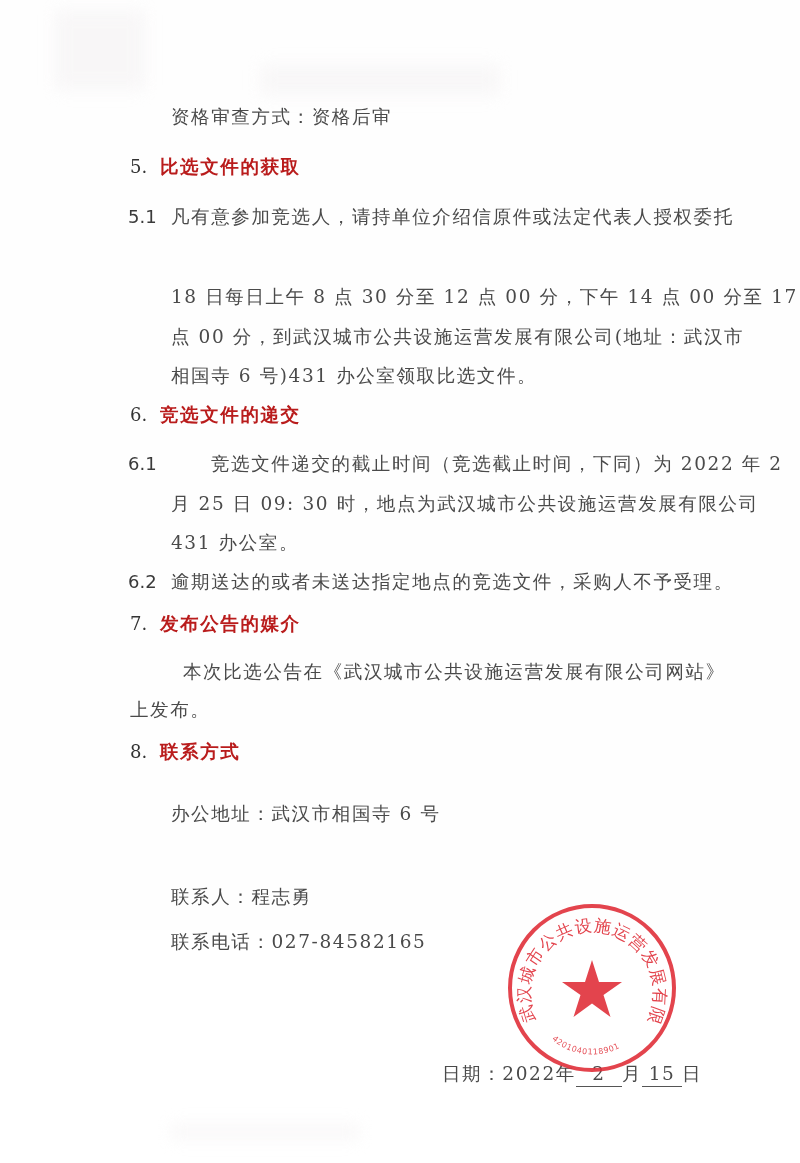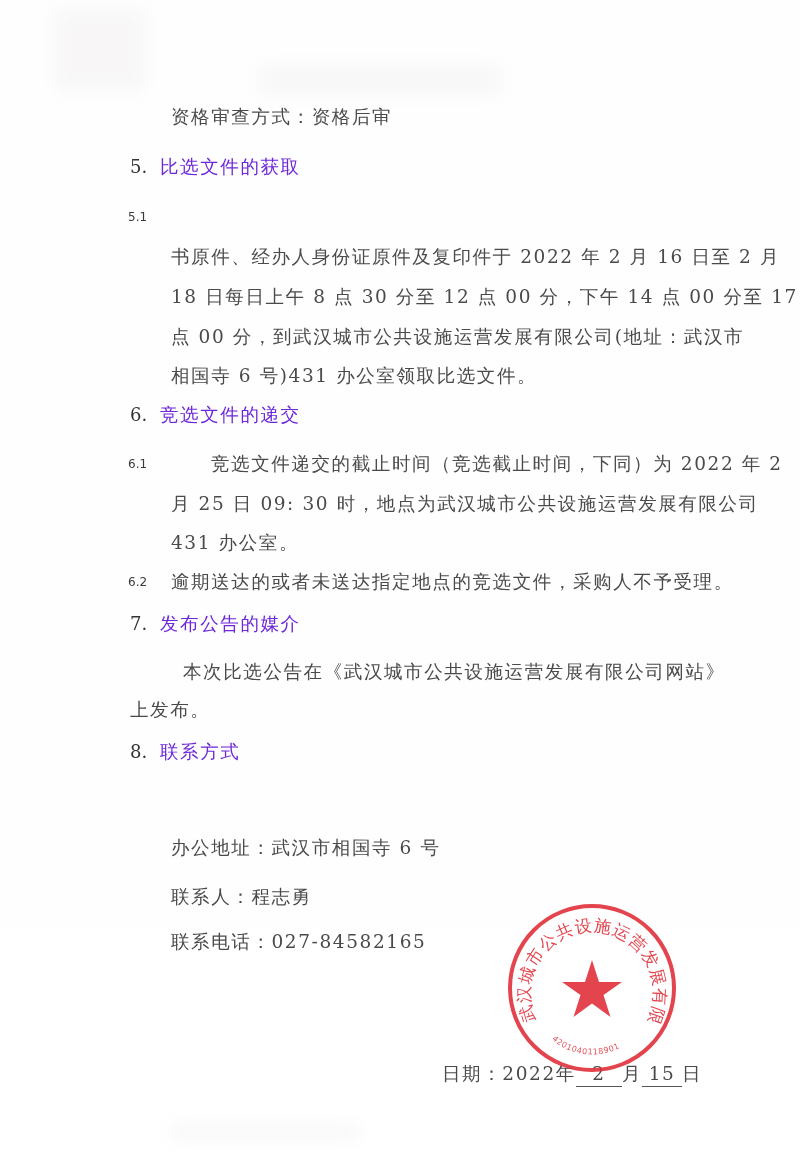--- a/index.html
+++ b/index.html
@@ -27,25 +27,25 @@
     filter: blur(8px);
     opacity: 0.7;
   }
   .line {
     position: absolute;
     font-size: 18.5px;
     letter-spacing: 1.6px;
     white-space: nowrap;
     line-height: 24px;
   }
-  .heading { color: #6d28d9; font-weight: normal; }
+  .heading { color: #b91c1c; font-weight: bold; }
   .num {
     position: absolute;
     font-family: "DejaVu Sans", "Liberation Sans", sans-serif;
-    font-size: 12px;
+    font-size: 18px;
     color: #3a3a3a;
     line-height: 24px;
   }
   .hnum {
     position: absolute;
     font-size: 18px;
     color: #333333;
     line-height: 24px;
   }
   .date-line {
@@ -79,21 +79,21 @@
   <div class="smudge" style="left:170px;top:1125px;width:190px;height:14px;"></div>
 
   <div class="line" style="left:171px;top:105px;">
     <span>资格审查方式：</span><span>资格后审</span>
   </div>
 
   <div class="hnum" style="left:130px;top:155px;">5.</div>
   <div class="line heading" style="left:160px;top:155px;">比选文件的获取</div>
 
   <div class="num" style="left:128px;top:205px;">5.1</div>
-  <div class="line" style="left:171px;top:245px;">书原件、经办人身份证原件及复印件于 2022 年 2 月 16 日至 2 月</div>
+  <div class="line" style="left:171px;top:205px;">凡有意参加竞选人，请持单位介绍信原件或法定代表人授权委托</div>
   <div class="line" style="left:171px;top:285px;">18 日每日上午 8 点 30 分至 12 点 00 分，下午 14 点 00 分至 17</div>
   <div class="line" style="left:171px;top:325px;">点 00 分，到武汉城市公共设施运营发展有限公司(地址：武汉市</div>
   <div class="line" style="left:171px;top:364px;">相国寺 6 号)431 办公室领取比选文件。</div>
 
   <div class="hnum" style="left:130px;top:403px;">6.</div>
   <div class="line heading" style="left:160px;top:403px;">竞选文件的递交</div>
 
   <div class="num" style="left:128px;top:452px;">6.1</div>
   <div class="line" style="left:171px;top:452px;margin-left:40px;">竞选文件递交的截止时间（竞选截止时间，下同）为 2022 年 2</div>
   <div class="line" style="left:171px;top:492px;">月 25 日 09: 30 时，地点为武汉城市公共设施运营发展有限公司</div>
@@ -104,21 +104,21 @@
 
   <div class="hnum" style="left:130px;top:612px;">7.</div>
   <div class="line heading" style="left:160px;top:612px;">发布公告的媒介</div>
 
   <div class="line" style="left:183px;top:660px;">本次比选公告在《武汉城市公共设施运营发展有限公司网站》</div>
   <div class="line" style="left:130px;top:698px;">上发布。</div>
 
   <div class="hnum" style="left:130px;top:740px;">8.</div>
   <div class="line heading" style="left:160px;top:740px;">联系方式</div>
 
-  <div class="line" style="left:171px;top:836px;text-align:right;">
+  <div class="line" style="left:171px;top:802px;text-align:right;">
     <span>办公地址：</span><span>武汉市相国寺 6 号</span>
   </div>
   <div class="line" style="left:171px;top:885px;">
     <span>联系人：</span><span>程志勇</span>
   </div>
   <div class="line" style="left:171px;top:930px;">
     <span>联系电话：</span><span>027-84582165</span>
   </div>
 
   <div class="date-line" style="left:442px;top:1018px;">

